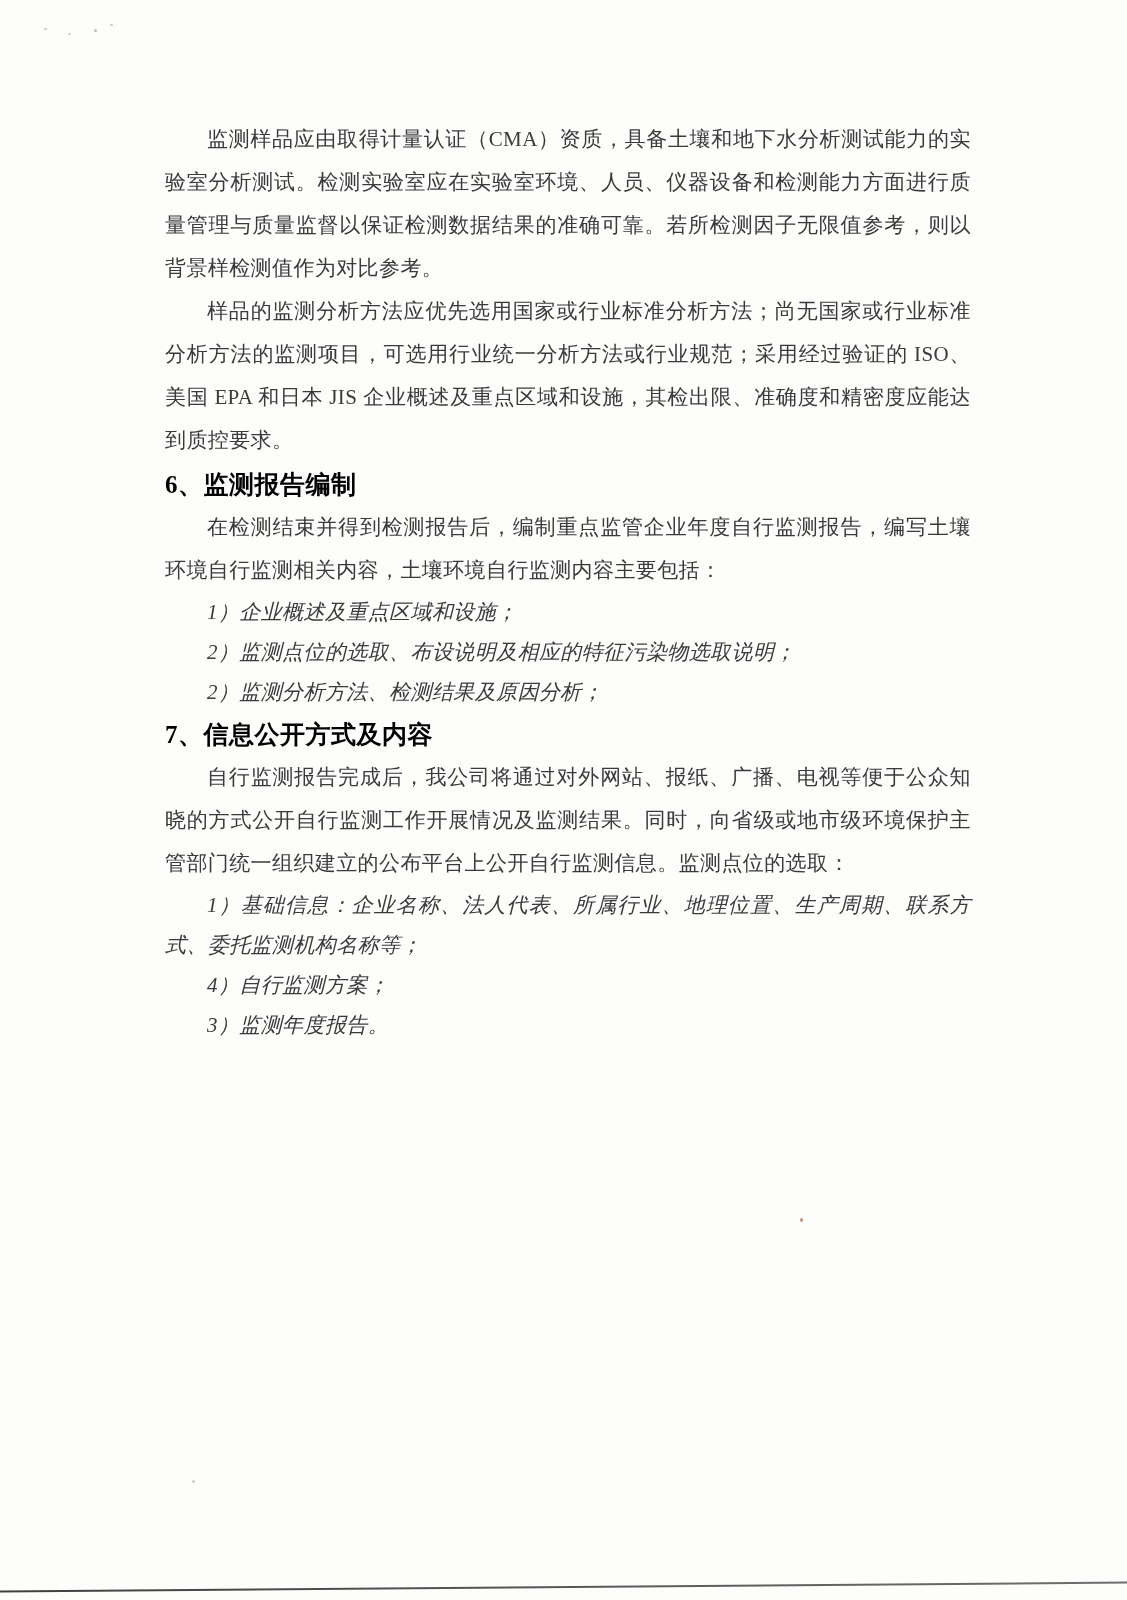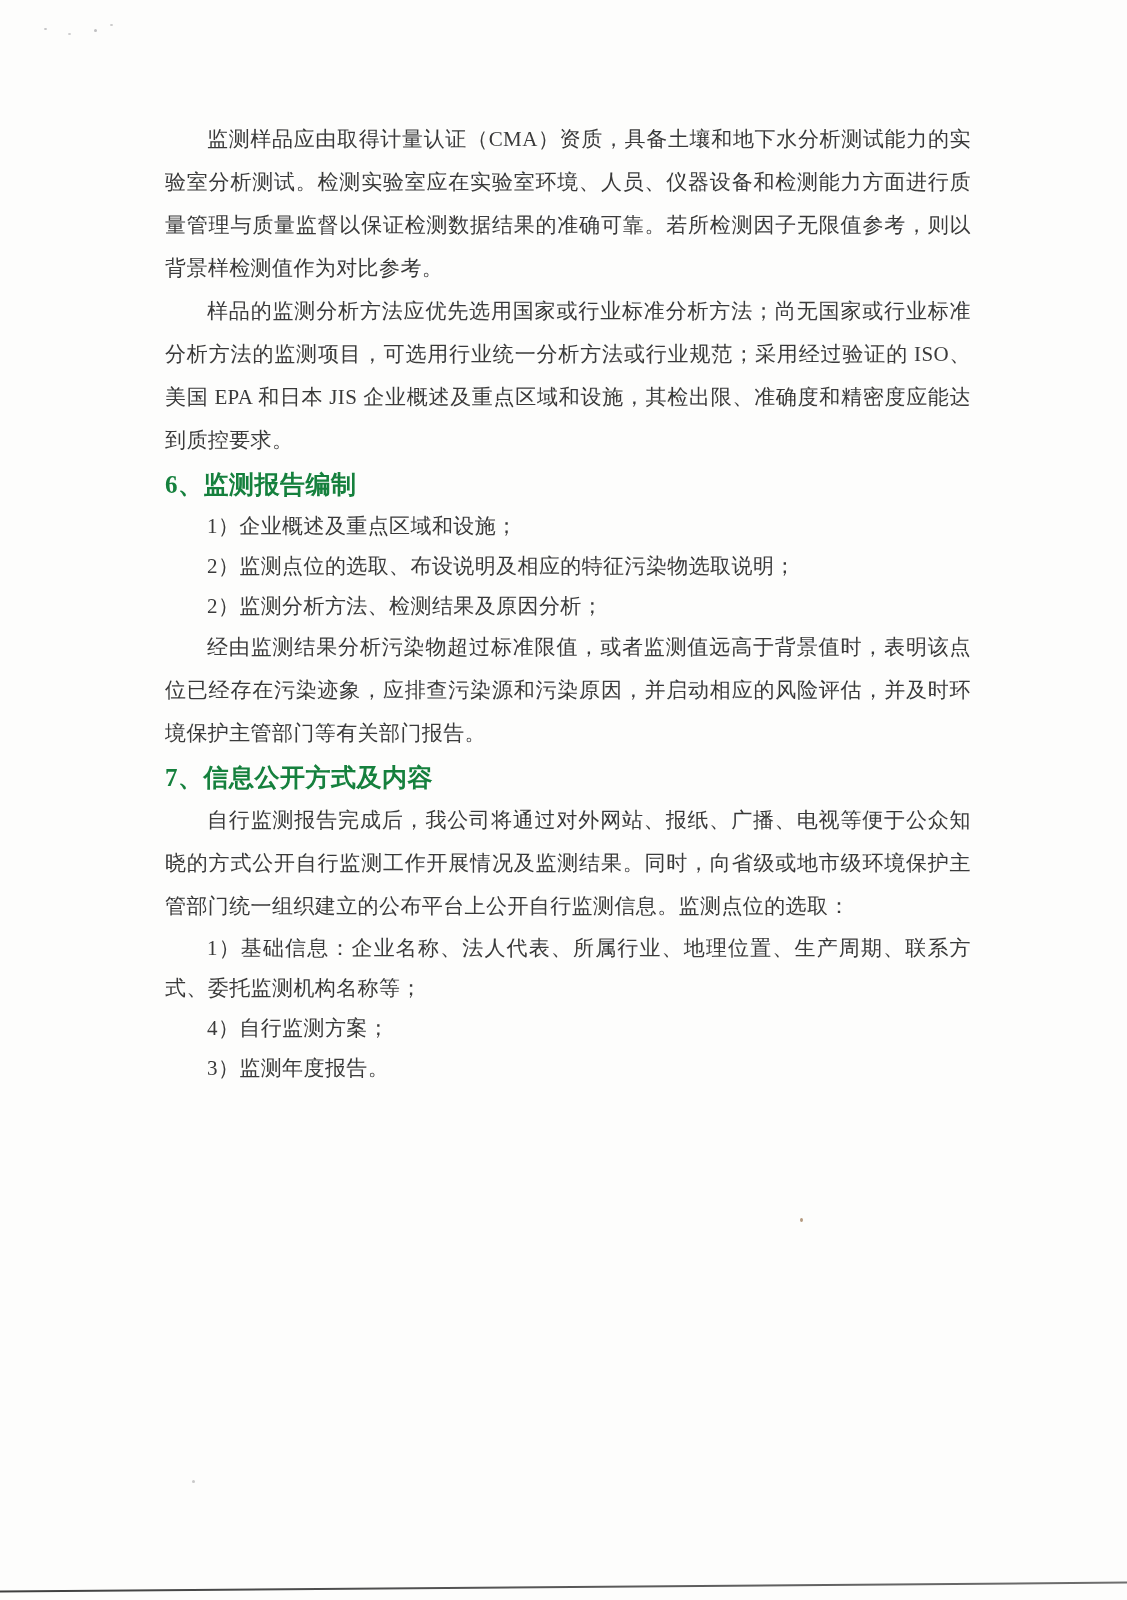--- a/index.html
+++ b/index.html
@@ -26,27 +26,28 @@
     margin: 0;
     font-size: 21px;
     line-height: 43px;
     text-align: justify;
     text-indent: 2em;
     letter-spacing: 0.4px;
     word-break: break-all;
   }
   .list-item {
     line-height: 40px;
+    font-style: italic;
   }
   .heading {
     margin: 4px 0 2px 0;
     font-size: 25px;
     line-height: 38px;
     font-weight: bold;
-    color: #15803d;
+    color: #000000;
     letter-spacing: 0.5px;
   }
   
   .scan-edge {
     position: absolute;
     left: -6px;
     top: 1586px;
     width: 1140px;
     height: 2px;
     background: linear-gradient(90deg, #3f3f3f 0%, #5a5a5a 55%, #6f6f6f 100%);
@@ -70,26 +71,26 @@
 <div class="page">
 
   <main class="content">
 
     <p class="para">监测样品应由取得计量认证（CMA）资质，具备土壤和地下水分析测试能力的实验室分析测试。检测实验室应在实验室环境、人员、仪器设备和检测能力方面进行质量管理与质量监督以保证检测数据结果的准确可靠。若所检测因子无限值参考，则以背景样检测值作为对比参考。</p>
 
     <p class="para">样品的监测分析方法应优先选用国家或行业标准分析方法；尚无国家或行业标准分析方法的监测项目，可选用行业统一分析方法或行业规范；采用经过验证的 ISO、美国 EPA 和日本 JIS 企业概述及重点区域和设施，其检出限、准确度和精密度应能达到质控要求。</p>
 
     <h2 class="heading">6、监测报告编制</h2>
 
+    <p class="para">在检测结束并得到检测报告后，编制重点监管企业年度自行监测报告，编写土壤环境自行监测相关内容，土壤环境自行监测内容主要包括：</p>
 
     <p class="para list-item">1）企业概述及重点区域和设施；</p>
     <p class="para list-item">2）监测点位的选取、布设说明及相应的特征污染物选取说明；</p>
     <p class="para list-item">2）监测分析方法、检测结果及原因分析；</p>
 
-    <p class="para">经由监测结果分析污染物超过标准限值，或者监测值远高于背景值时，表明该点位已经存在污染迹象，应排查污染源和污染原因，并启动相应的风险评估，并及时环境保护主管部门等有关部门报告。</p>
 
     <h2 class="heading">7、信息公开方式及内容</h2>
 
     <p class="para">自行监测报告完成后，我公司将通过对外网站、报纸、广播、电视等便于公众知晓的方式公开自行监测工作开展情况及监测结果。同时，向省级或地市级环境保护主管部门统一组织建立的公布平台上公开自行监测信息。监测点位的选取：</p>
 
     <p class="para list-item">1）基础信息：企业名称、法人代表、所属行业、地理位置、生产周期、联系方式、委托监测机构名称等；</p>
     <p class="para list-item">4）自行监测方案；</p>
     <p class="para list-item">3）监测年度报告。</p>
 
   </main>

